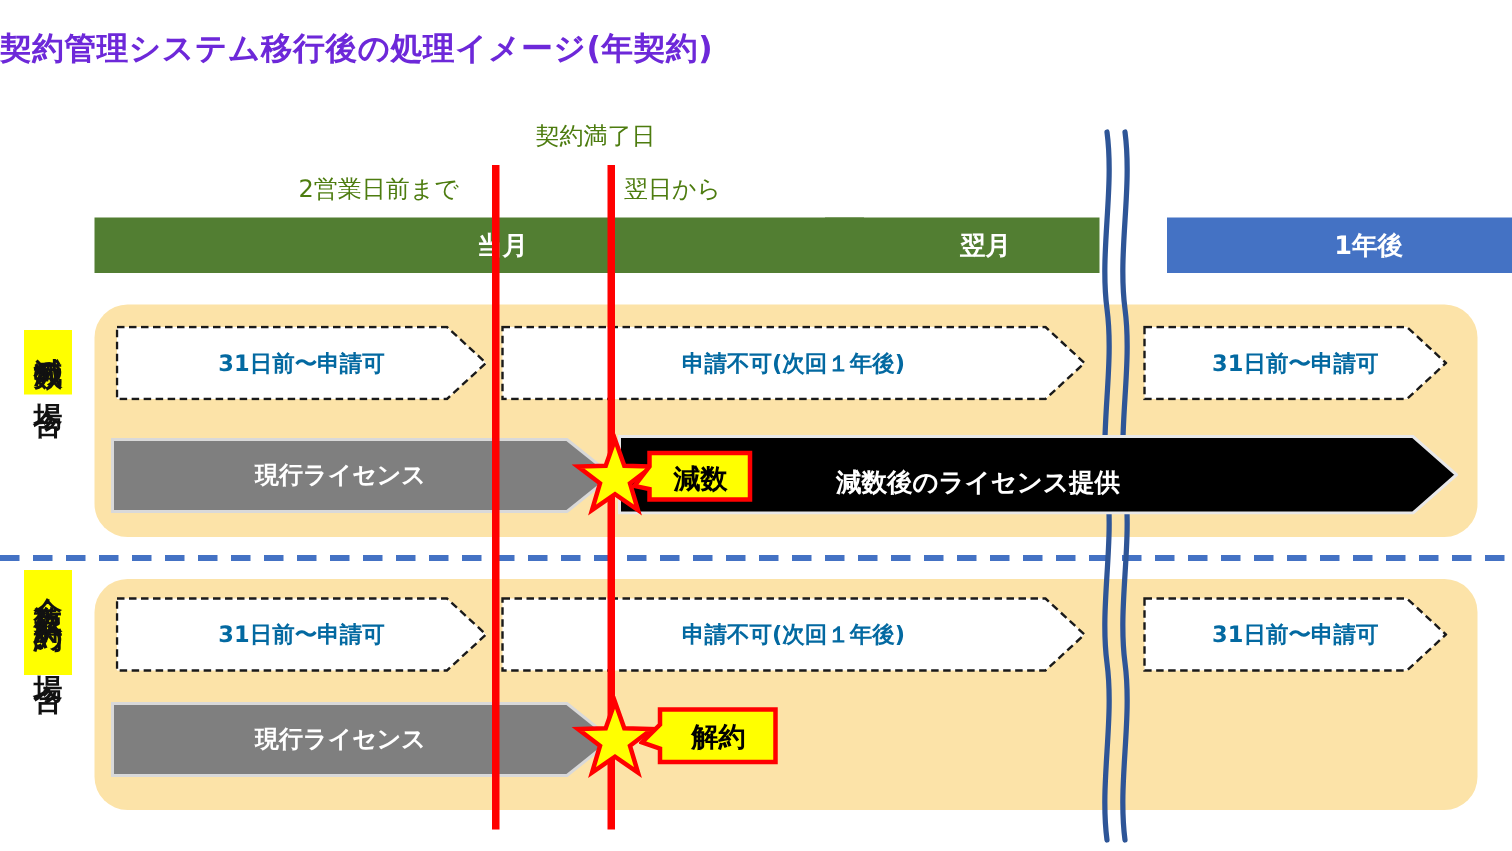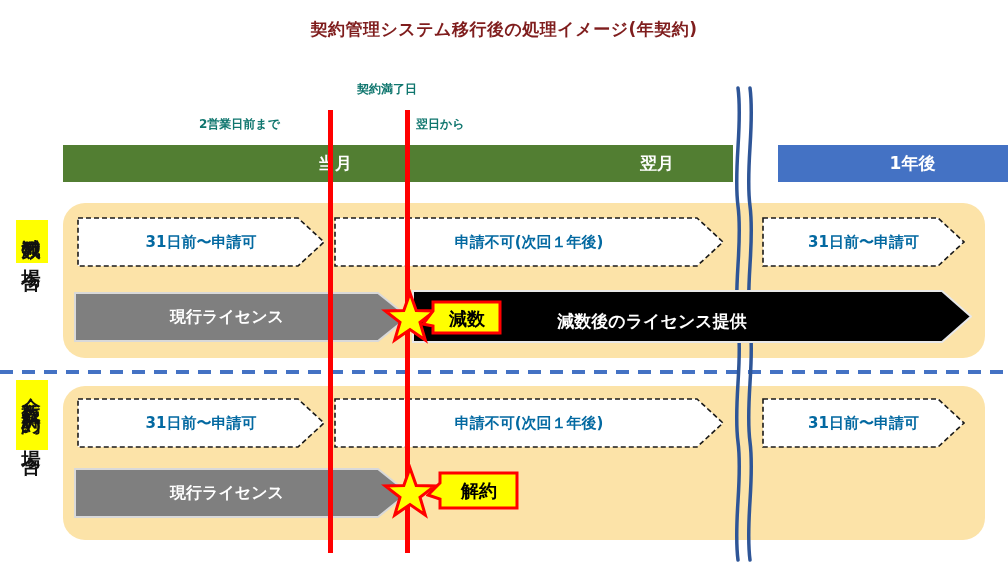--- a/index.html
+++ b/index.html
@@ -2,24 +2,24 @@
 <html><head>
 <meta charset="utf-8">
 <style>
   html,body{margin:0;padding:0;background:#fff;}
   .stage{
     position:relative;width:1008px;height:567px;background:#ffffff;
     font-family:"DejaVu Sans","Liberation Sans",sans-serif;overflow:hidden;
   }
   .abs{position:absolute;}
   .page-title{
-    left:0;top:18px;width:1008px;text-align:center;
-    font-size:17px;font-weight:bold;color:#7f1d1d;letter-spacing:0.5px;
+    left:0;top:18px;width:1008px;text-align:left;
+    font-size:21px;font-weight:bold;color:#6d28d9;letter-spacing:0.5px;
   }
-  .small-label{font-size:12px;font-weight:bold;color:#0f766e;white-space:nowrap;}
+  .small-label{font-size:16px;font-weight:normal;color:#4d7c0f;white-space:nowrap;}
   .bar{
     display:flex;align-items:center;justify-content:center;
     color:#fff;font-weight:bold;font-size:17px;height:37px;top:145px;padding-left:31px;
   }
   .bar-green{background:#527E32;}
   .bar-blue{background:#4472C4;}
   .panel{background:#FCE3A8;border-radius:22px;width:922px;height:155px;left:63px;}
   .side-label{
     left:16px;writing-mode:vertical-rl;text-orientation:upright;
     background:#FFFF00;color:#111;font-weight:bold;font-size:19px;

